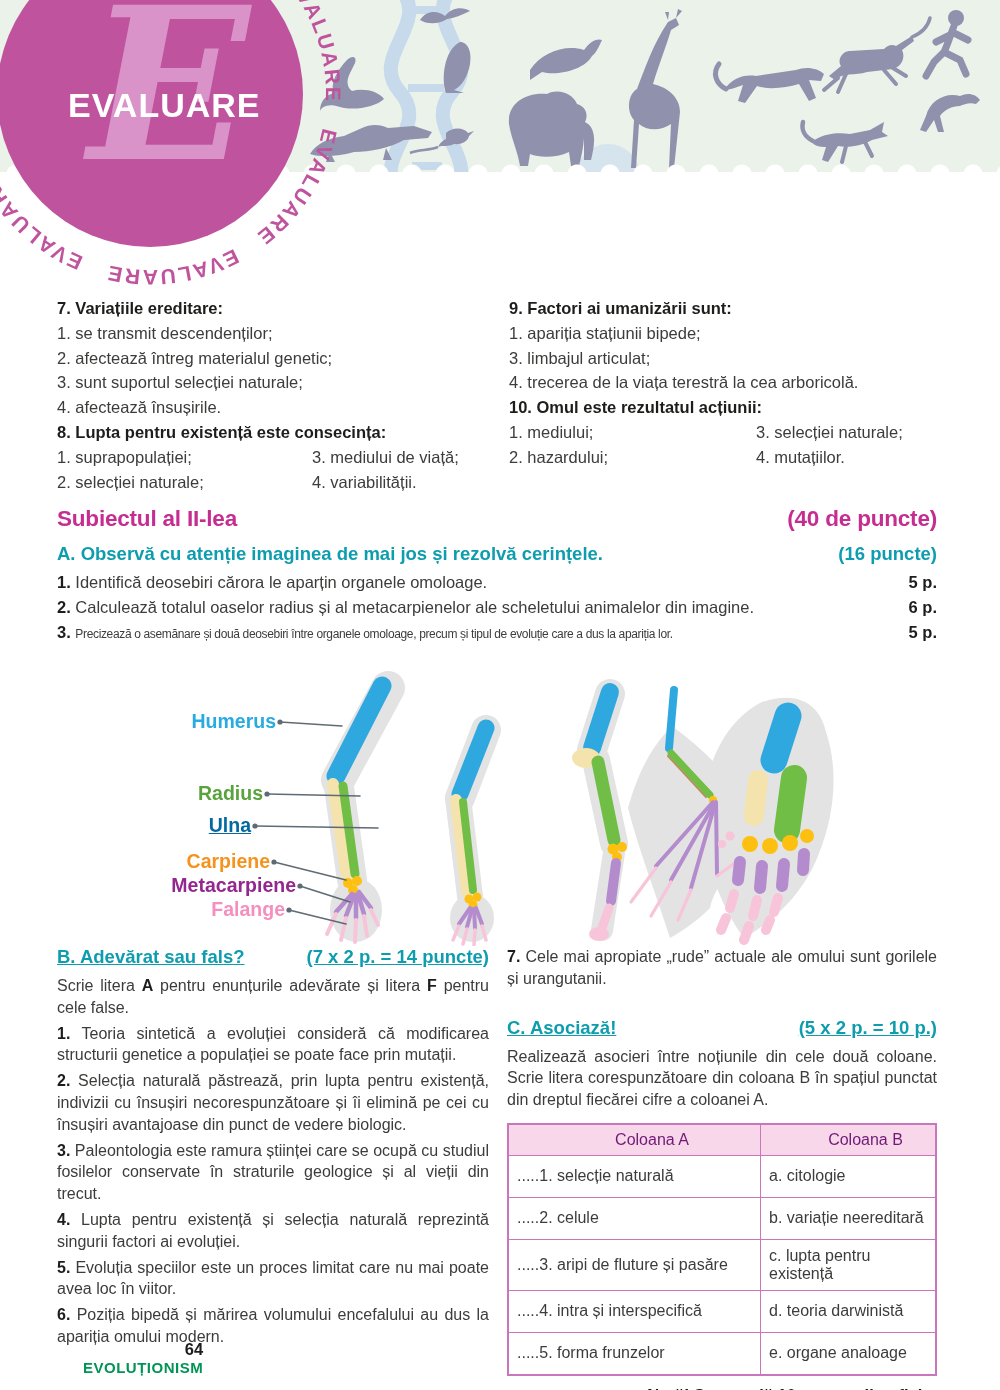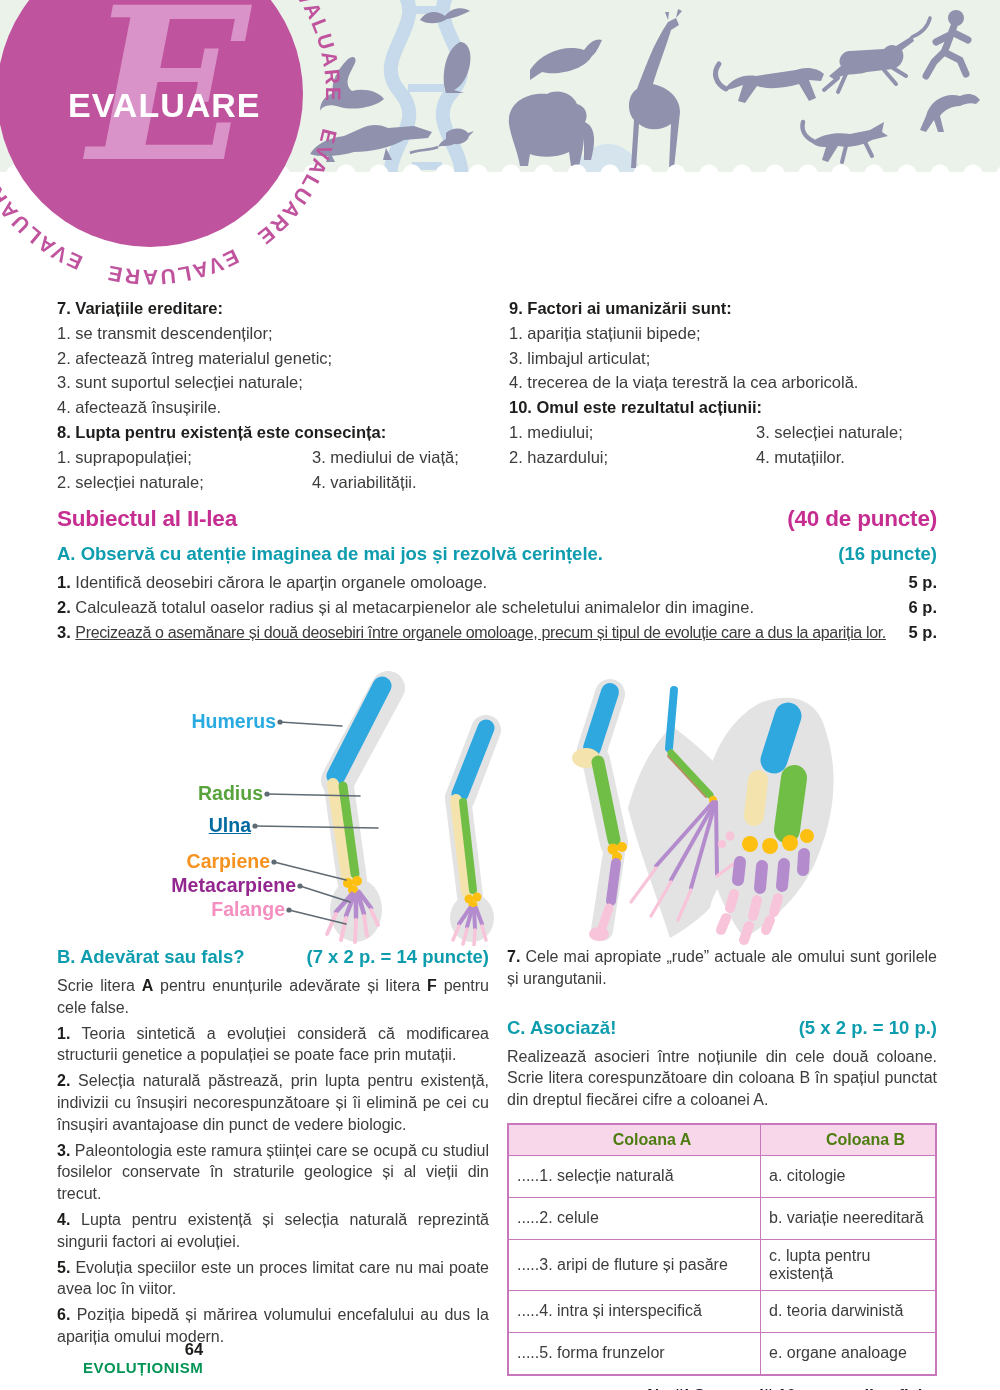--- a/index.html
+++ b/index.html
@@ -29,41 +29,41 @@
 
   
   .s2-head{position:absolute;left:57px;top:506px;width:880px;display:flex;
     justify-content:space-between;font-weight:bold;font-size:22.5px;letter-spacing:-0.2px;color:#c62d90;}
   .sa-head{position:absolute;left:57px;top:543px;width:880px;display:flex;
     justify-content:space-between;font-weight:bold;font-size:18.5px;color:#0e9dae;}
   .a-items{position:absolute;left:57px;top:570px;width:880px;font-size:16.5px;line-height:25px;}
   .a-item{display:flex;justify-content:space-between;}
   .a-item .num{font-weight:bold;color:#1d1d1b;}
   .pts{font-weight:bold;color:#1d1d1b;white-space:nowrap;}
-  .a-item.tight .txt{letter-spacing:-0.35px;font-size:16px;white-space:nowrap;text-decoration:underline;}
+  .a-item.tight .txt{letter-spacing:-0.35px;font-size:12px;white-space:nowrap;}
   .pts-line{text-align:right;}
 
   
   .diagram{position:absolute;left:150px;top:668px;width:840px;height:278px;}
   .diagram svg{position:absolute;left:0;top:0;}
   .bone-label{position:absolute;font-size:19.5px;font-weight:bold;text-align:right;line-height:22px;}
 
   
   .col-left{position:absolute;left:57px;top:946px;width:432px;}
   .col-right{position:absolute;left:507px;top:946px;width:430px;}
   .sec-head{display:flex;justify-content:space-between;font-weight:bold;font-size:18.5px;
-    color:#0e9dae;margin-bottom:7px;}
+    color:#0e9dae;margin-bottom:7px;text-decoration:underline;}
   .para{font-size:16px;line-height:21.8px;text-align:justify;margin:0 0 4px 0;}
   .para .num{font-weight:bold;color:#1d1d1b;}
   .para b{color:#1d1d1b;}
 
   
   .assoc-table{border-collapse:collapse;width:430px;margin-top:12px;}
   .assoc-table th,.assoc-table td{border:1.6px solid #c977bc;font-size:16px;}
-  .assoc-table th{background:#f8d7eb;font-weight:bold;color:#4d7c0f;height:28px;text-align:center;padding-left:36px;}
+  .assoc-table th{background:#f8d7eb;font-weight:normal;color:#701a75;height:28px;text-align:center;padding-left:36px;}
   .assoc-table td{height:27px;padding:7px 8px;color:#3c3c3b;}
   .assoc-table{border:2.5px solid #c977bc;}
   .nota{margin-top:10px;text-align:right;font-weight:bold;font-size:16.5px;color:#0f172a;}
 
   
   .footer{position:absolute;left:41px;top:1340px;display:flex;align-items:flex-end;flex-direction:column;}
   .pagenum{font-weight:bold;font-size:16.5px;color:#1d1d1b;}
   .chapter{margin-left:42px;font-weight:bold;font-size:15px;letter-spacing:0.5px;color:#019454;}
 </style>
 </head>

